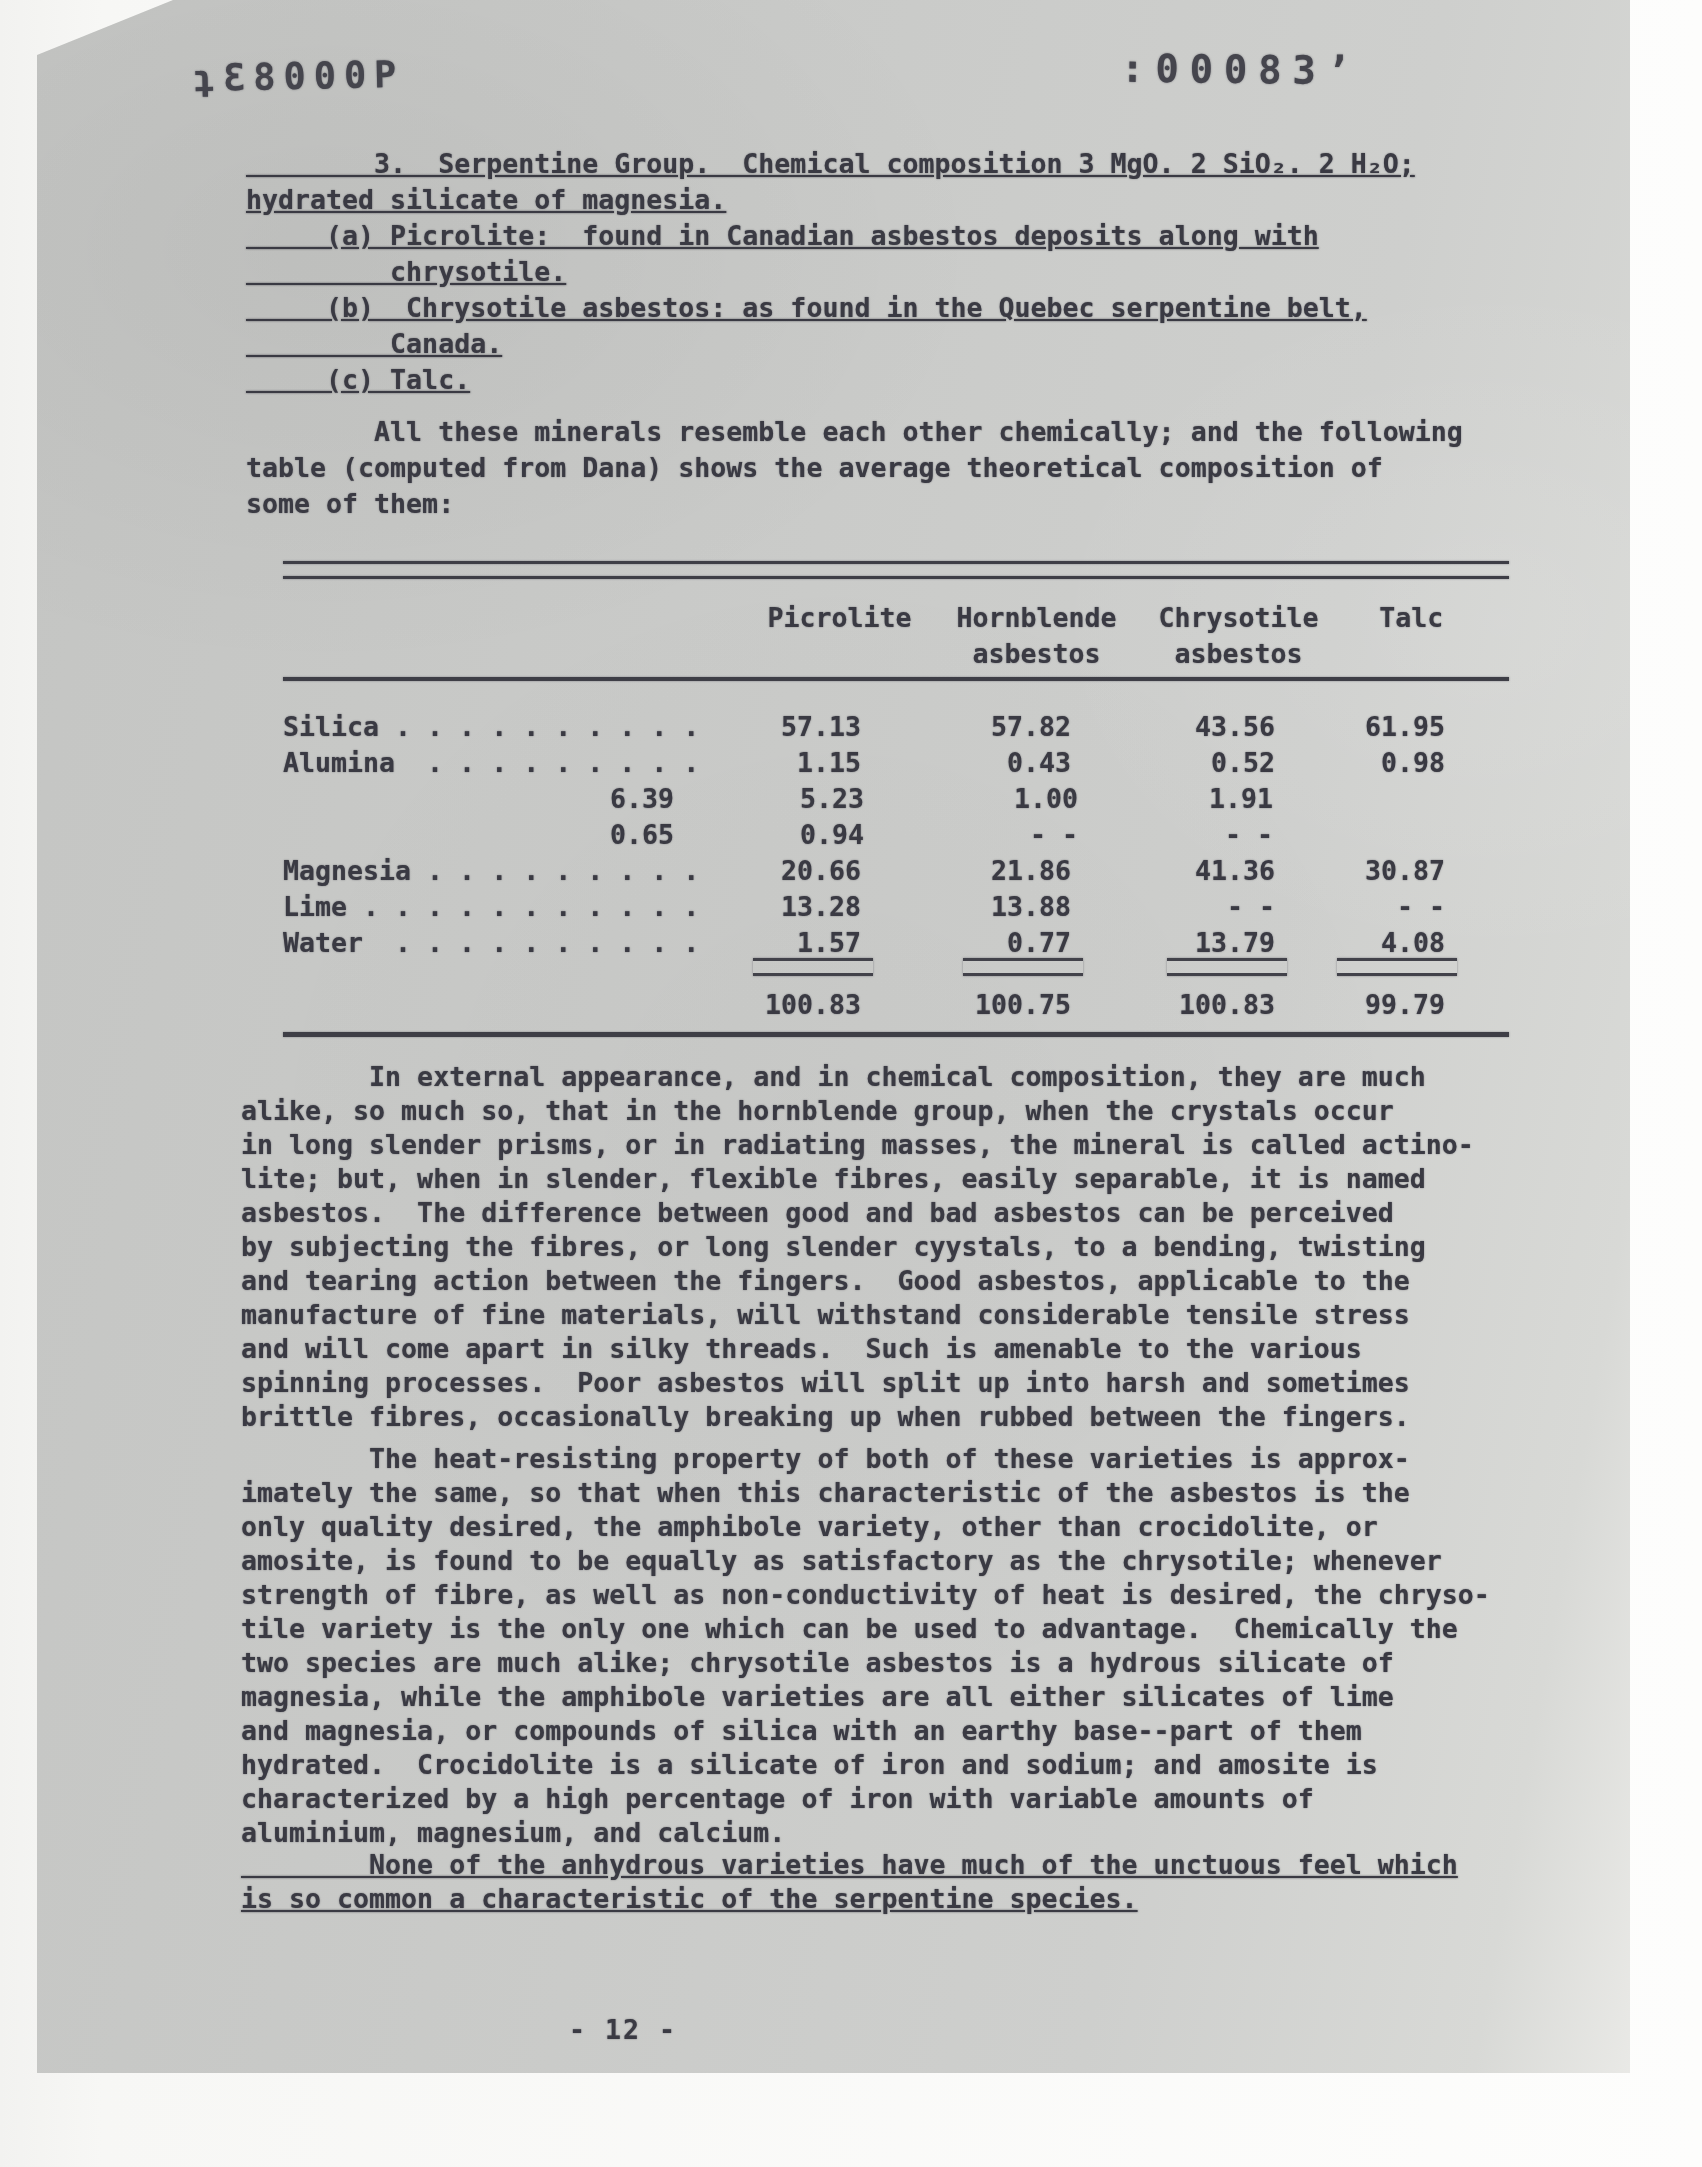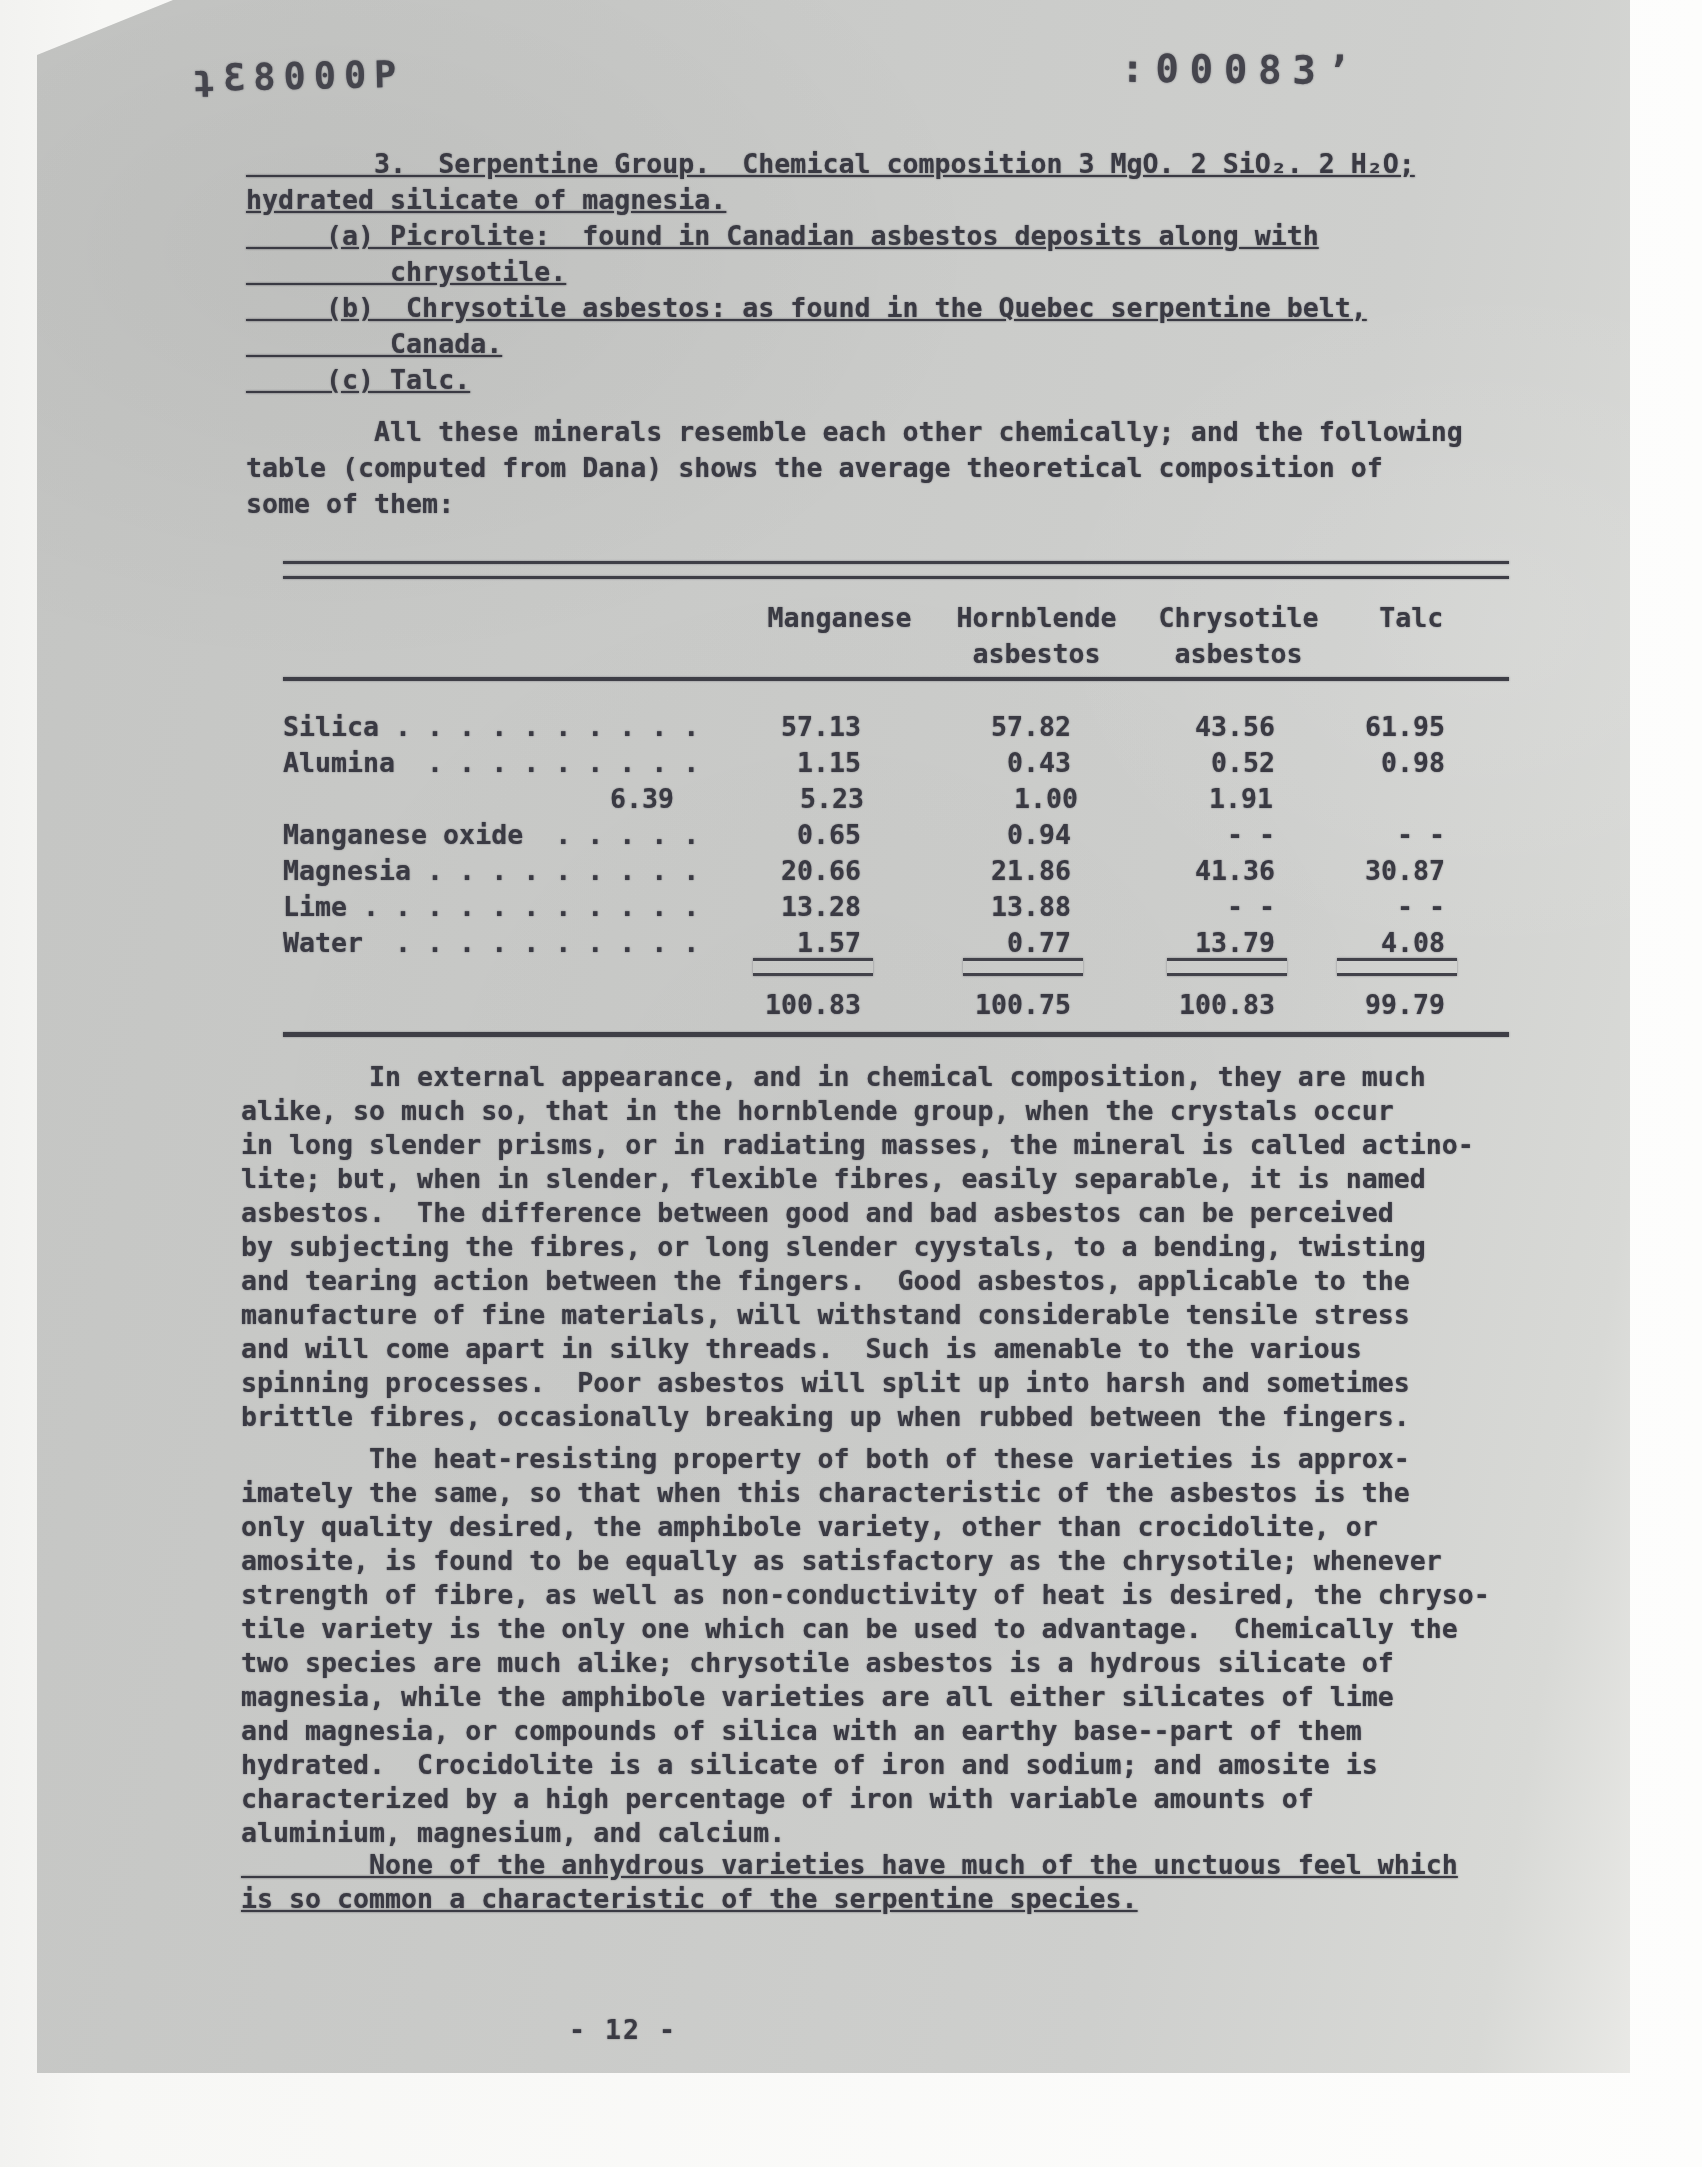--- a/index.html
+++ b/index.html
@@ -71,21 +71,21 @@
     <pre class="block ink lh37 blk-intro">        All these minerals resemble each other chemically; and the following
 table (computed from Dana) shows the average theoretical composition of
 some of them:</pre>
 
     <div class="mtable ink">
       <div class="rule rule-a"></div>
       <div class="rule rule-b"></div>
 
       <div class="thead tgrid">
         <div class="hcell"></div>
-        <div class="hcell c1"><span>Manganese</span></div>
+        <div class="hcell c1"><span>Picrolite</span></div>
         <div class="hcell c2"><span>Hornblende</span><br><span>asbestos</span></div>
         <div class="hcell c3"><span>Chrysotile</span><br><span>asbestos</span></div>
         <div class="hcell c4"><span>Talc</span></div>
       </div>
 
       <div class="rule rule-mid"></div>
 
       <div class="trows">
         <div class="trow">
           <pre class="tlabel">Silica . . . . . . . . . .</pre>
@@ -101,21 +101,20 @@
           <div class="tval v3">0.52</div>
           <div class="tval v4">0.98</div>
         </div>
         <div class="trow">
           <div class="tval v1">6.39</div>
           <div class="tval v2">5.23</div>
           <div class="tval v3">1.00</div>
           <div class="tval v4">1.91</div>
         </div>
         <div class="trow">
-          <pre class="tlabel">Manganese oxide  . . . . .</pre>
           <div class="tval v1">0.65</div>
           <div class="tval v2">0.94</div>
           <div class="tval v3">- -</div>
           <div class="tval v4">- -</div>
         </div>
         <div class="trow">
           <pre class="tlabel">Magnesia . . . . . . . . .</pre>
           <div class="tval v1">20.66</div>
           <div class="tval v2">21.86</div>
           <div class="tval v3">41.36</div>

